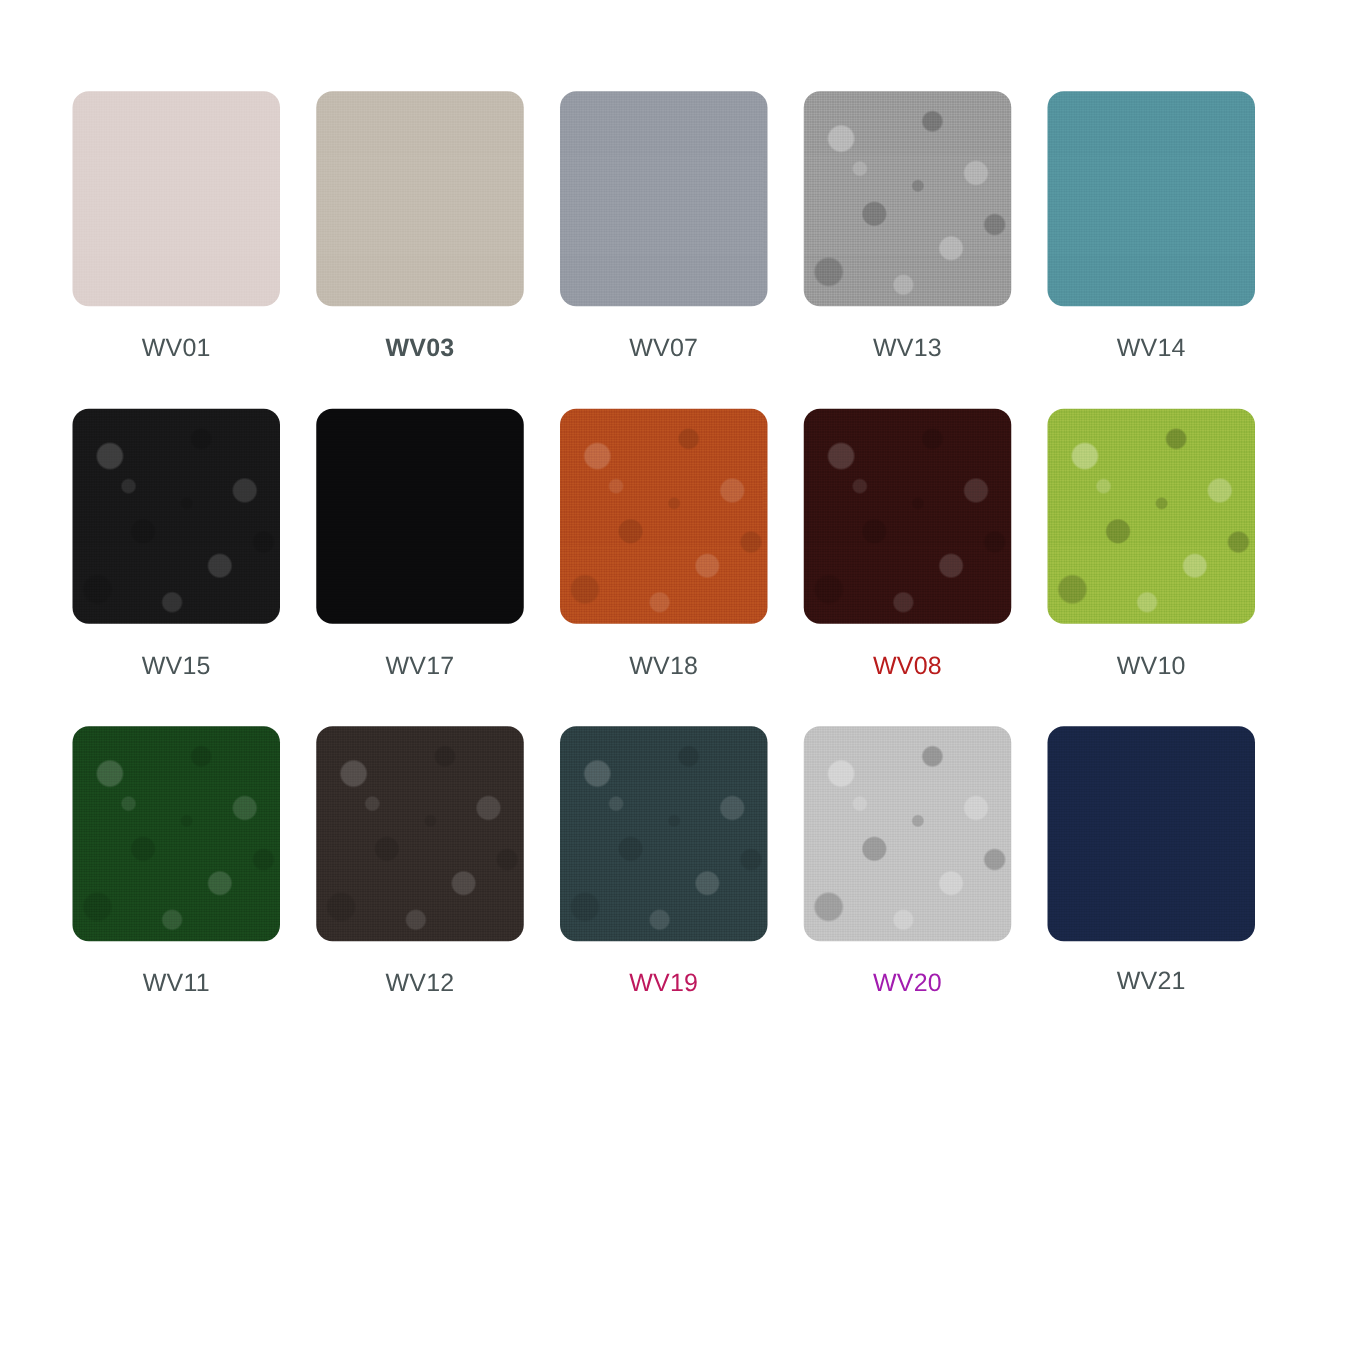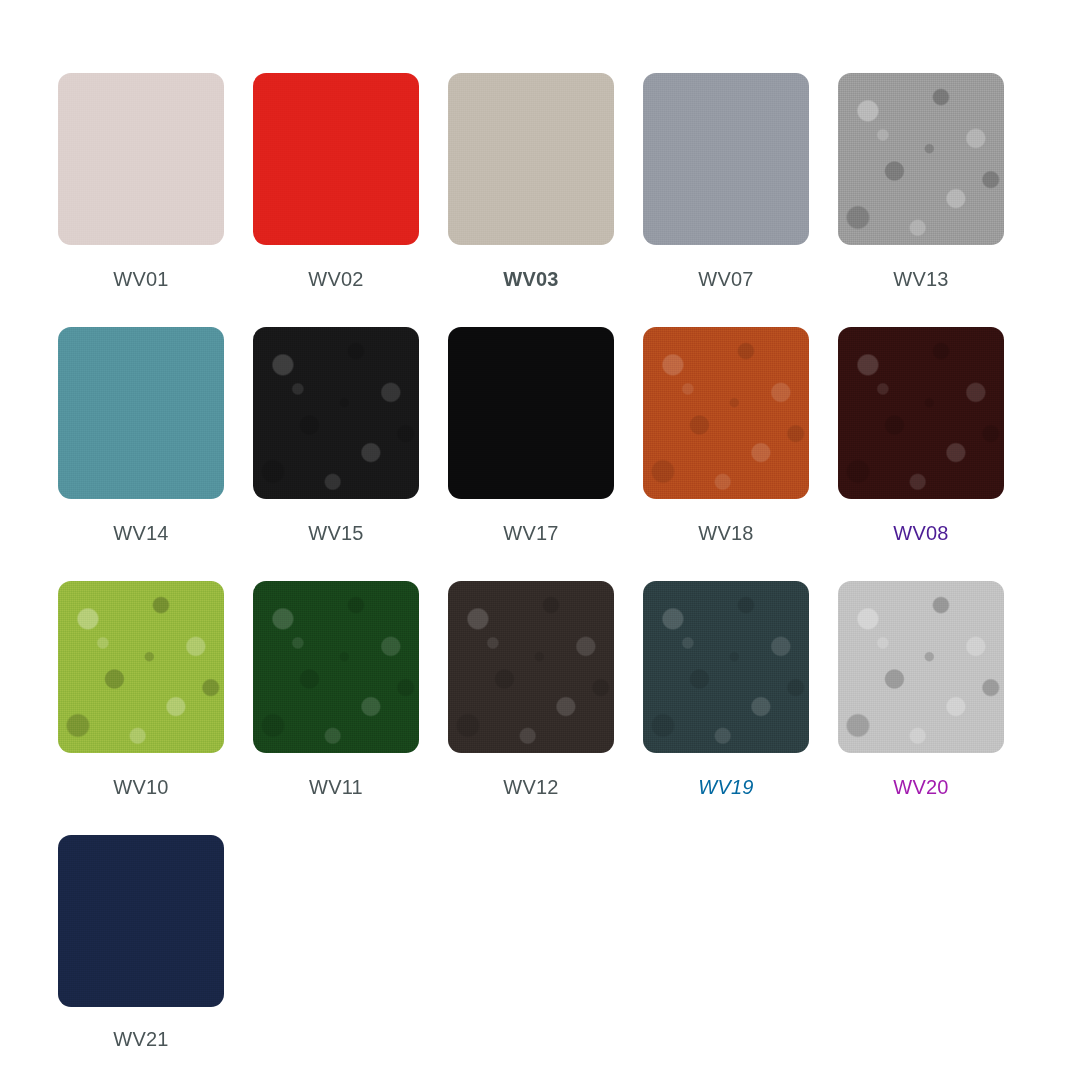--- a/index.html
+++ b/index.html
@@ -105,27 +105,20 @@
 
 <div id="swatch-grid" style="background: rgb(255, 255, 255);">
     <div class="swatch-cell">
       <div class="swatch-chip" data-texture="smooth" style="background: rgb(221, 208, 205);">
         <span class="tex"></span>
         <span class="mottle"></span>
       </div>
       <div class="swatch-label" style="color: rgb(74, 85, 87);">WV01</div>
     </div>
     <div class="swatch-cell">
-      <div class="swatch-chip" data-texture="smooth" style="background: rgb(224, 33, 27);">
-        <span class="tex"></span>
-        <span class="mottle"></span>
-      </div>
-      <div class="swatch-label" style="color: rgb(74, 85, 87);">WV02</div>
-    </div>
-    <div class="swatch-cell">
       <div class="swatch-chip" data-texture="smooth" style="background: rgb(195, 187, 175);">
         <span class="tex"></span>
         <span class="mottle"></span>
       </div>
       <div class="swatch-label" style="color: rgb(74, 85, 87); font-weight: bold;">WV03</div>
     </div>
     <div class="swatch-cell">
       <div class="swatch-chip" data-texture="smooth" style="background: rgb(149, 154, 164);">
         <span class="tex"></span>
         <span class="mottle"></span>
@@ -165,21 +158,21 @@
         <span class="tex"></span>
         <span class="mottle"></span>
       </div>
       <div class="swatch-label" style="color: rgb(74, 85, 87);">WV18</div>
     </div>
     <div class="swatch-cell">
       <div class="swatch-chip" data-texture="felt" style="background: rgb(51, 16, 15);">
         <span class="tex"></span>
         <span class="mottle"></span>
       </div>
-      <div class="swatch-label" style="color: #4c1d95;">WV08</div>
+      <div class="swatch-label" style="color: #b91c1c;">WV08</div>
     </div>
     <div class="swatch-cell">
       <div class="swatch-chip" data-texture="heather" style="background: rgb(150, 184, 62);">
         <span class="tex"></span>
         <span class="mottle"></span>
       </div>
       <div class="swatch-label" style="color: rgb(74, 85, 87);">WV10</div>
     </div>
     <div class="swatch-cell">
       <div class="swatch-chip" data-texture="felt" style="background: rgb(23, 68, 26);">
@@ -193,21 +186,21 @@
         <span class="tex"></span>
         <span class="mottle"></span>
       </div>
       <div class="swatch-label" style="color: rgb(74, 85, 87);">WV12</div>
     </div>
     <div class="swatch-cell">
       <div class="swatch-chip" data-texture="felt" style="background: rgb(44, 63, 66);">
         <span class="tex"></span>
         <span class="mottle"></span>
       </div>
-      <div class="swatch-label" style="color: #0369a1; font-style: italic;">WV19</div>
+      <div class="swatch-label" style="color: #be185d;">WV19</div>
     </div>
     <div class="swatch-cell">
       <div class="swatch-chip" data-texture="heather" style="background: rgb(194, 194, 194);">
         <span class="tex"></span>
         <span class="mottle"></span>
       </div>
       <div class="swatch-label" style="color: #a21caf;">WV20</div>
     </div>
     <div class="swatch-cell">
       <div class="swatch-chip" data-texture="smooth" style="background: rgb(25, 38, 70);">

